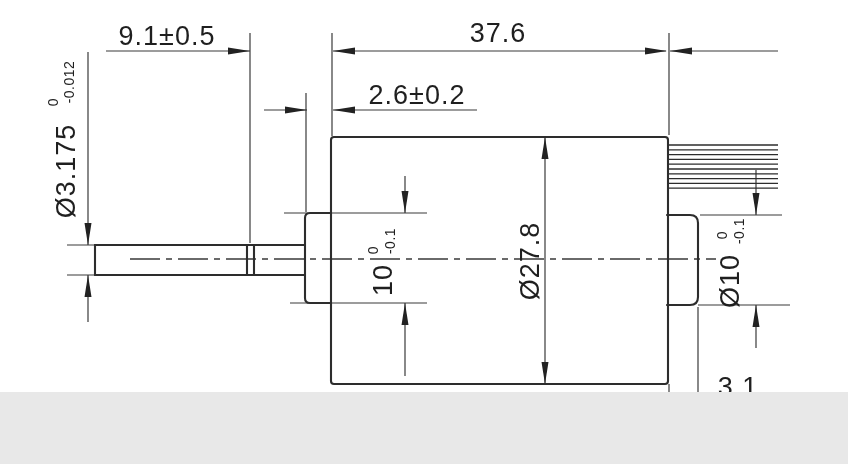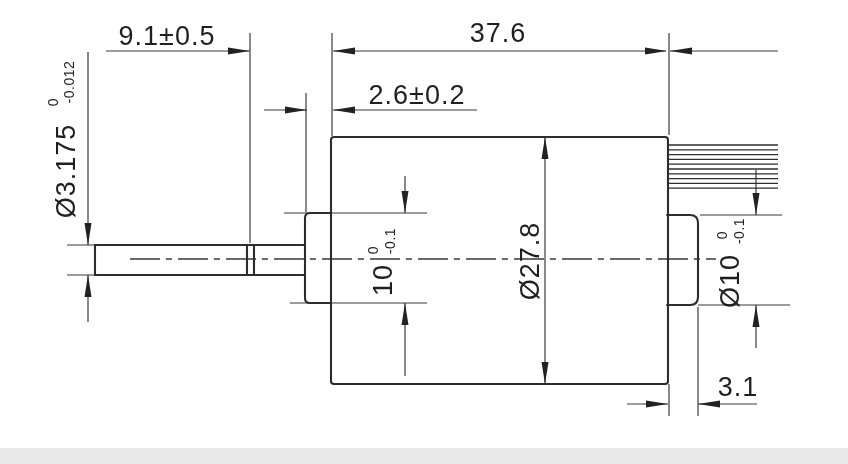--- a/index.html
+++ b/index.html
@@ -1,16 +1,16 @@
 <!DOCTYPE html>
 <html><head>
 <meta charset="utf-8">
 <style>
   html,body{margin:0;padding:0;background:#e8e8e8;}
-  .stage{width:848px;height:448px;background:#ffffff;position:relative;overflow:hidden;
+  .stage{width:848px;height:392px;background:#ffffff;position:relative;overflow:hidden;
          font-family:"Liberation Sans", sans-serif;}
   svg{display:block;}
   .part-line{stroke:#2d2d2d;stroke-width:2.1;fill:none;stroke-linecap:round;stroke-linejoin:round;}
   .thin-line{stroke:#3a3a3a;stroke-width:1.2;fill:none;stroke-linecap:butt;}
   .hatch-line{stroke:#2d2d2d;stroke-width:1.3;fill:none;}
   .center-line{stroke:#3a3a3a;stroke-width:1.3;fill:none;stroke-dasharray:30 6 6 6;}
   .arrow{fill:#222222;stroke:none;}
   .dim-text{font-size:27px;fill:#1f1f1f;letter-spacing:1px;}
   .tol-text{font-size:14px;fill:#1f1f1f;letter-spacing:0.5px;}
 </style>

